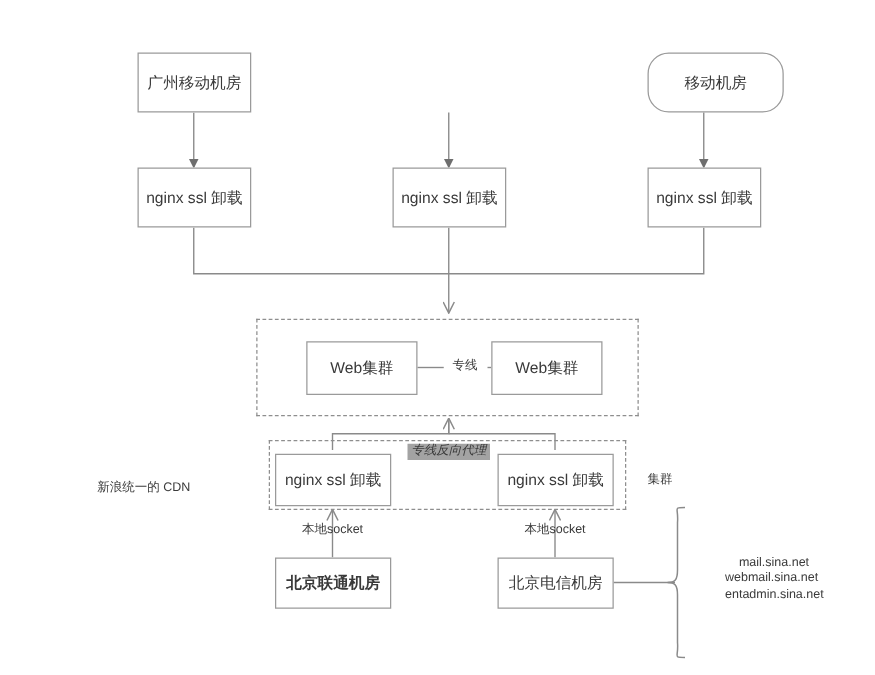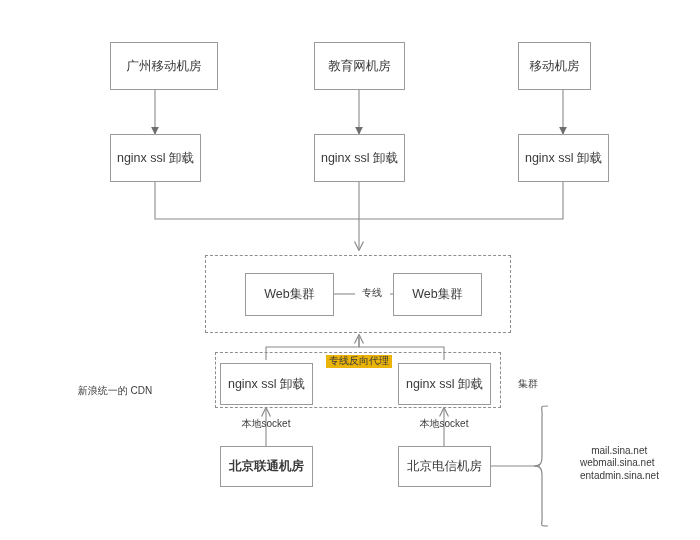--- a/index.html
+++ b/index.html
@@ -36,21 +36,21 @@
   }
 
   .label {
     position:absolute;
     color:#3a3a3a;
     font-size:10px;
     line-height:1.25;
     white-space:nowrap;
     z-index:3;
   }
-  .label.onwhite { background:#eab308; padding:0 3px; }
+  .label.onwhite { background:#a3a3a3; padding:0 3px;font-style:italic; }
   .label.multiline { white-space:pre; }
   .label.center { transform:translateX(-50%); text-align:center; }
 </style>
 </head>
 <body>
 
 <div id="canvas">
 
   <svg class="edges" viewBox="0 0 700 540" xmlns="http://www.w3.org/2000/svg">
     <defs>
@@ -87,27 +87,24 @@
       <path d="M 548 406
                C 538 406, 543 406, 542 418
                L 542 456
                C 542 464, 540 466, 534 466
                C 540 466, 542 468, 542 476
                L 542 514
                C 543 526, 538 526, 548 526" stroke-width="1.2"></path>
     </g>
   </svg>
 
-  <div class="node" style="left:110px; top:42px; width:108px; height:48px;">
+  <div class="node" style="left:110px; top:42px; width:91px; height:48px;">
     <span>广州移动机房</span>
   </div>
-  <div class="node" style="left:314px; top:42px; width:91px; height:48px;">
-    <span>教育网机房</span>
-  </div>
-  <div class="node" style="left:518px; top:42px; width:73px; height:48px;">
+  <div class="node" style="left:518px; top:42px; width:109px; height:48px;border-radius:17px;">
     <span>移动机房</span>
   </div>
 
   <div class="node" style="left:110px; top:134px; width:91px; height:48px;">
     <span>nginx ssl 卸载</span>
   </div>
   <div class="node" style="left:314px; top:134px; width:91px; height:48px;">
     <span>nginx ssl 卸载</span>
   </div>
   <div class="node" style="left:518px; top:134px; width:91px; height:48px;">

